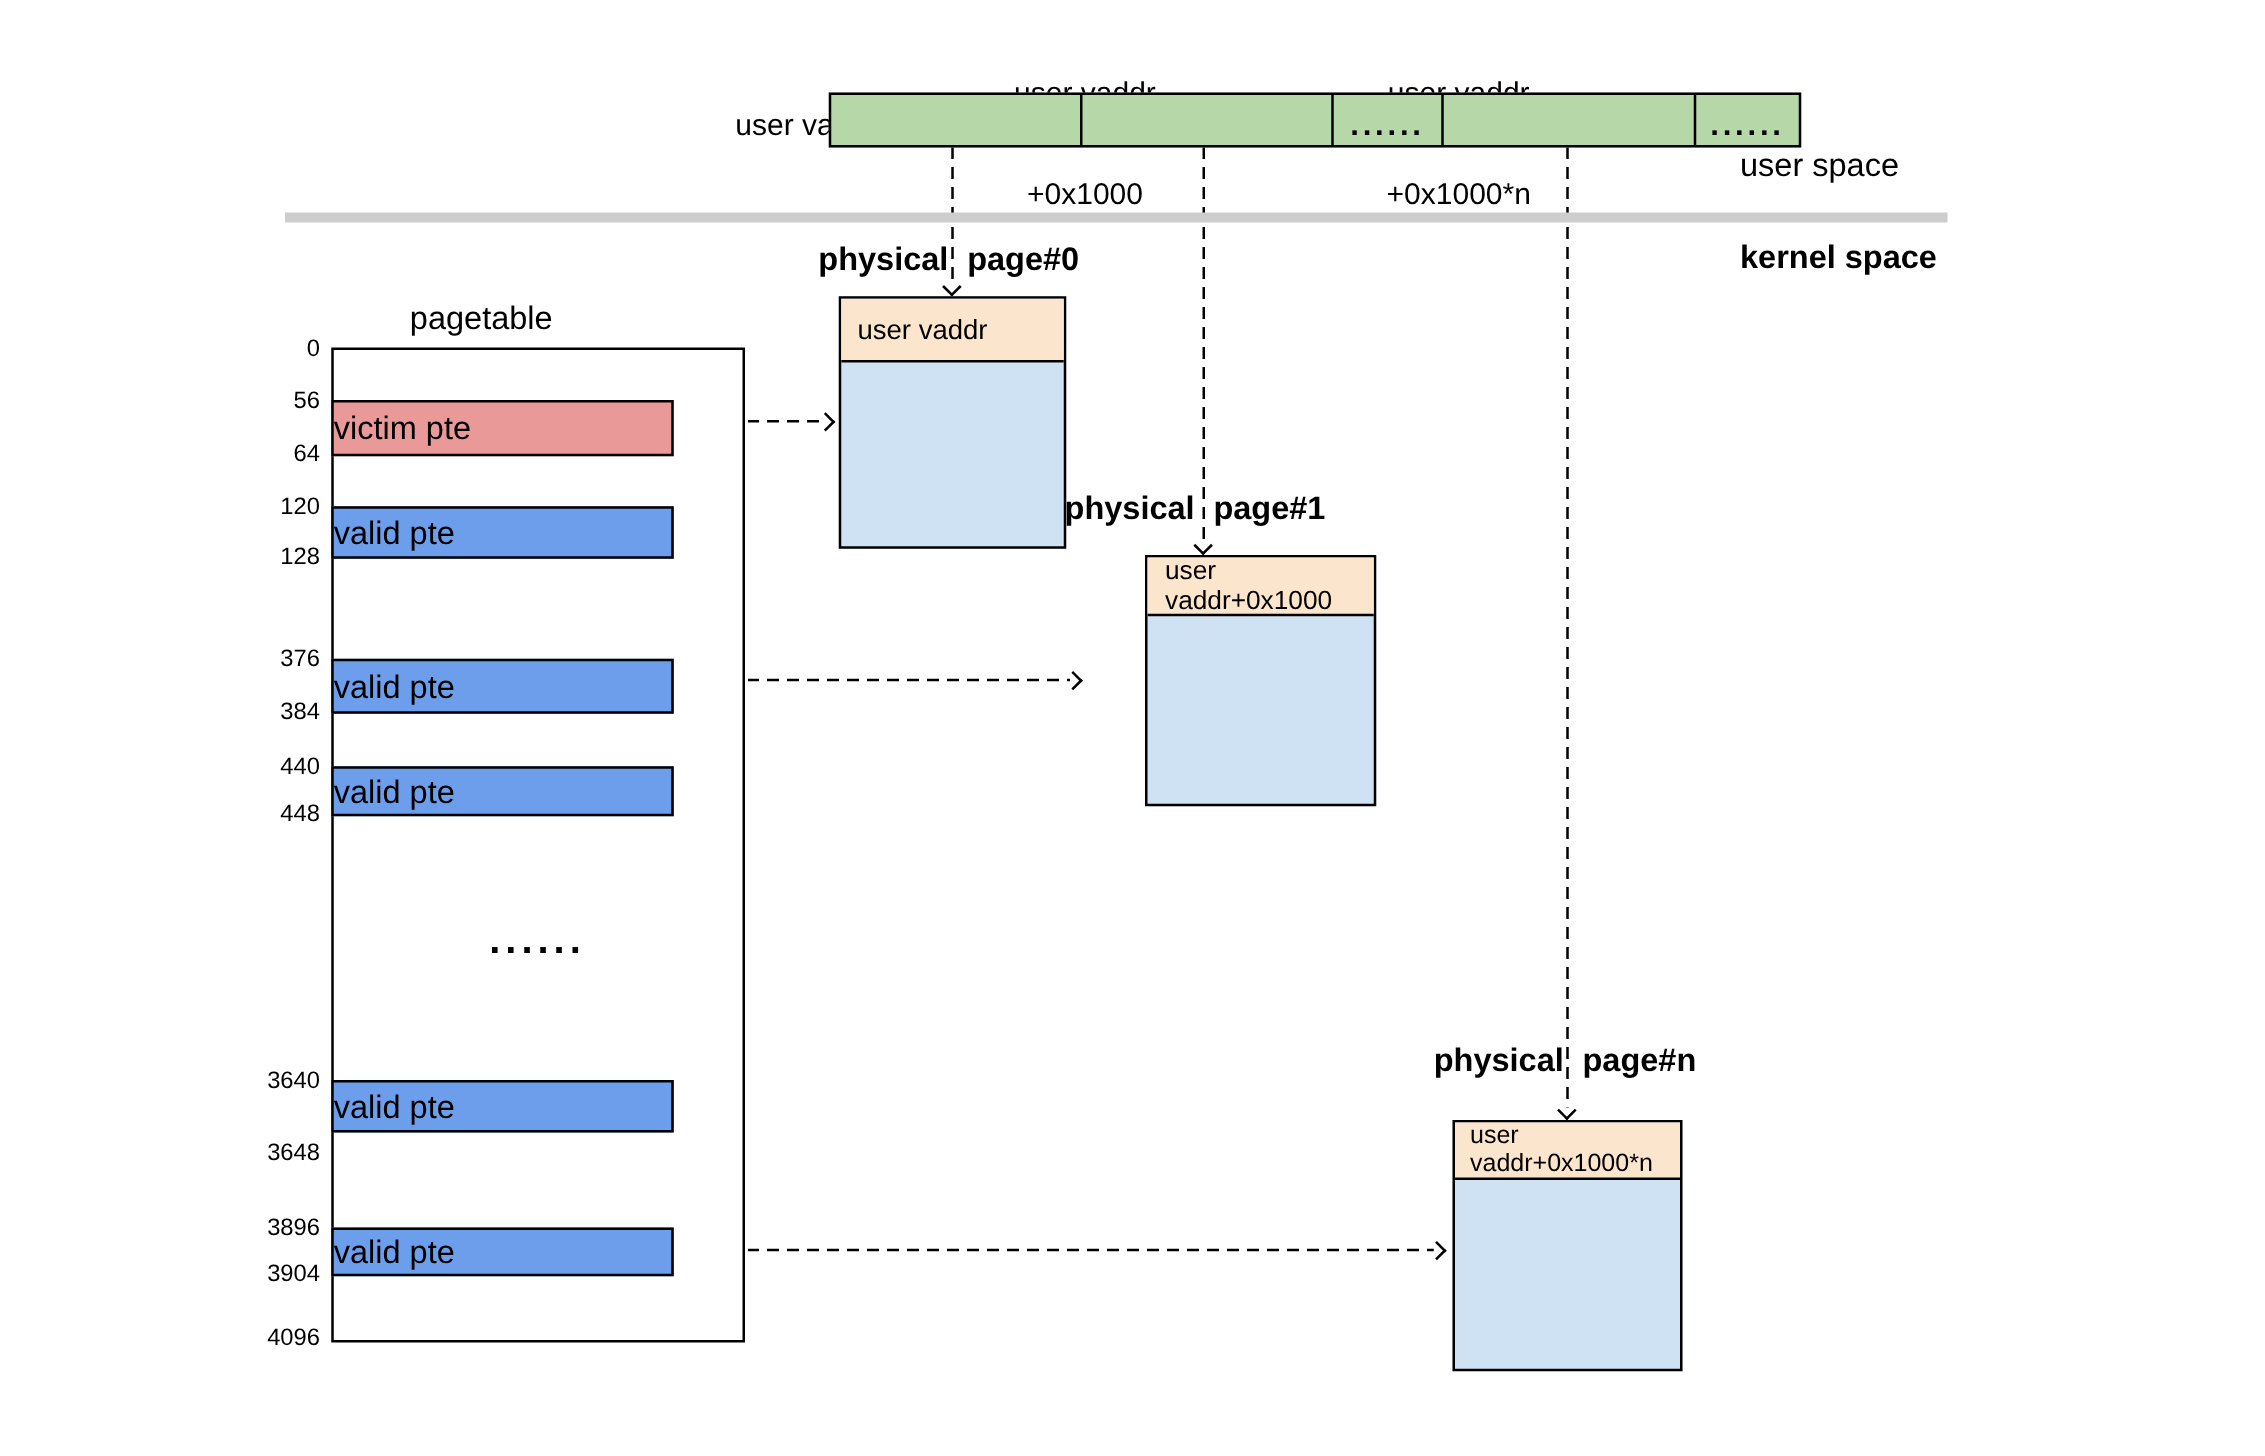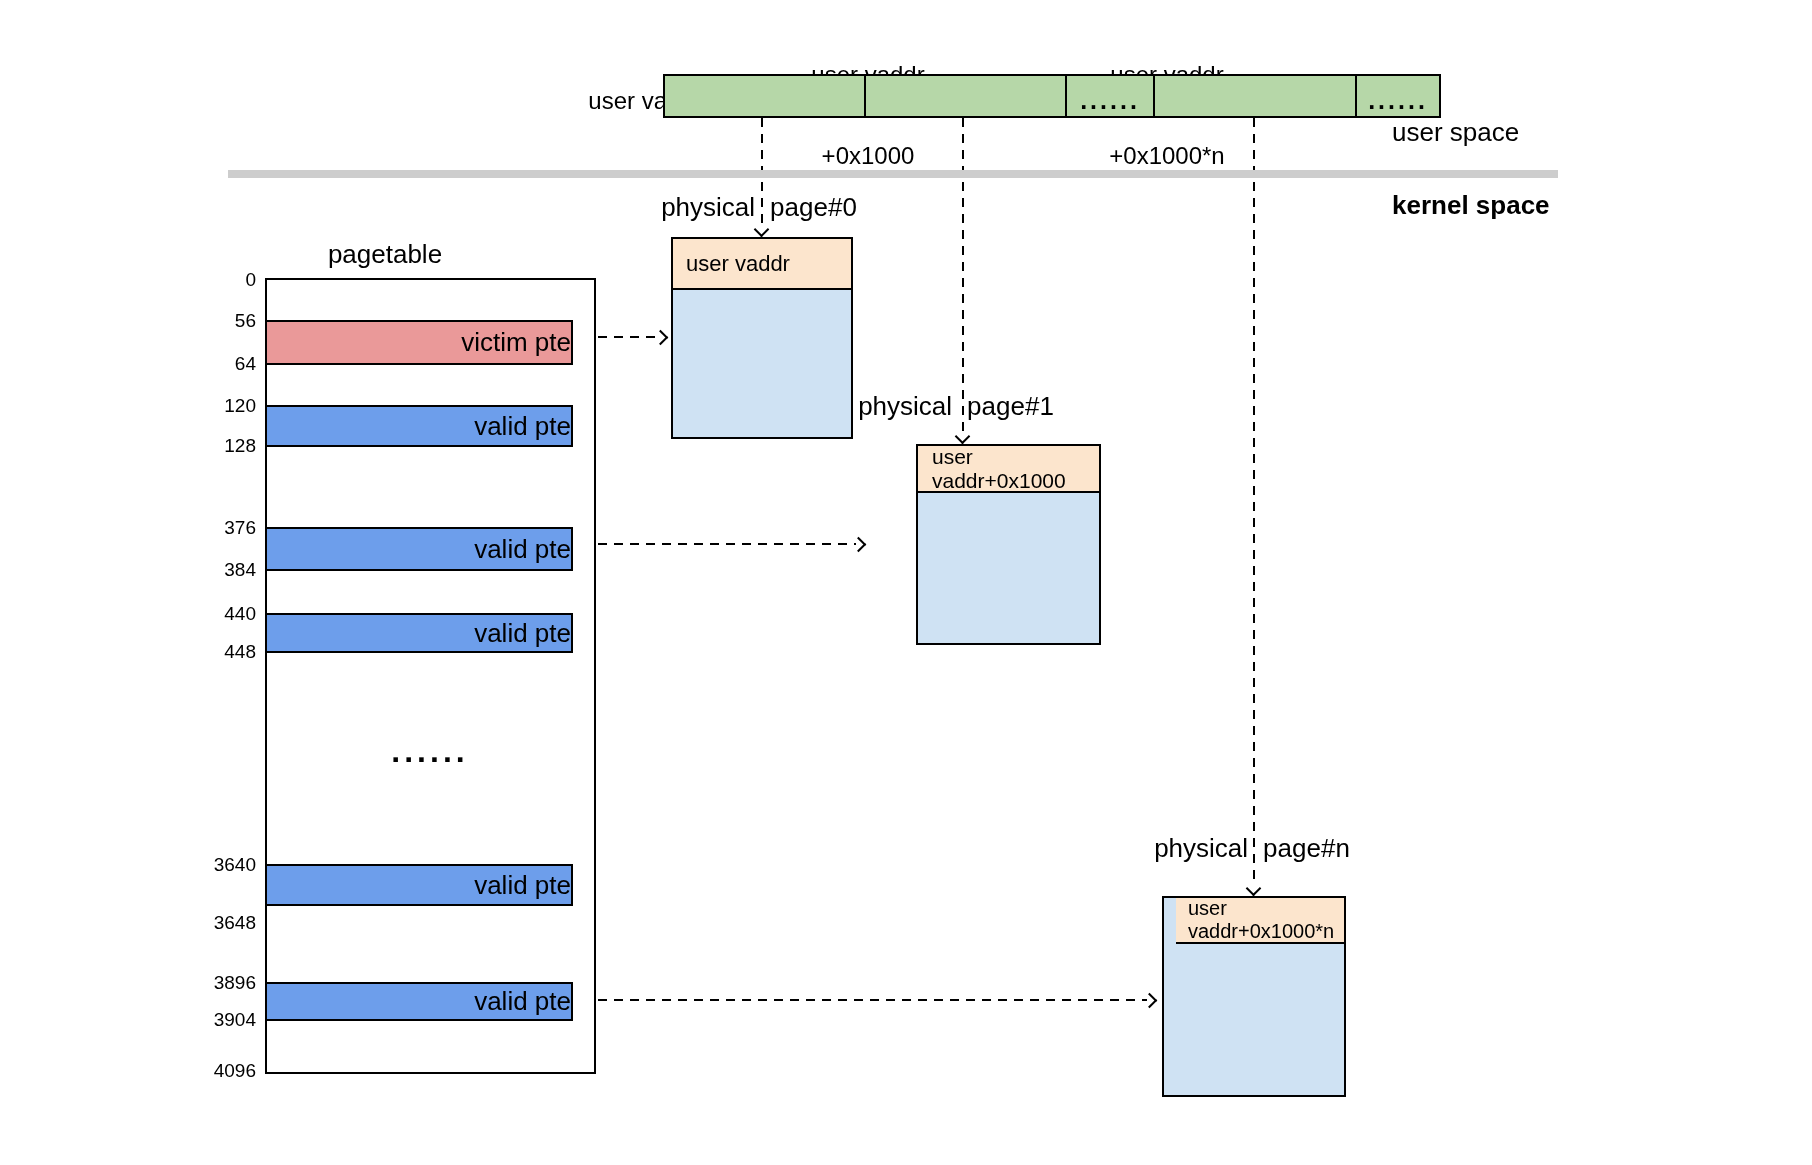--- a/index.html
+++ b/index.html
@@ -39,34 +39,34 @@
   
   .separator { position:absolute; left:228px; top:170px; width:1330px; height:8px;
     background:var(--separator_gray); }
   .space-label { position:absolute; left:1392px; font-size:26px; }
 
   
   .pt-title { position:absolute; left:270px; top:239px; width:230px;
     text-align:center; font-size:26px; }
   .pt-box { position:absolute; left:265px; top:278px; width:331px; height:796px;
     border:2px solid #000; box-sizing:border-box; background:#fff; }
-  .pt-row { position:absolute; left:265px; width:308px;
+  .pt-row { position:absolute; left:265px; width:274px;
     border:2px solid #000; box-sizing:border-box;
-    display:flex; align-items:center; justify-content:flex-end; font-size:26px; }
+    display:flex; align-items:center; justify-content:flex-start; font-size:26px; }
   .pt-row.victim { background:var(--pte_victim_red); }
   .pt-row.valid  { background:var(--pte_valid_blue); }
   .offset { position:absolute; left:150px; width:106px; text-align:right;
     font-size:19px; transform:translateY(-50%); }
   .offset.bold { font-weight:normal; }
   .pt-ellipsis { position:absolute; left:325px; top:733px; width:210px;
     text-align:center; font-size:32px; font-weight:bold; letter-spacing:4px; }
 
   
   .page-label { position:absolute; width:210px; display:flex;
-    justify-content:center; gap:15px; font-size:26px; }
+    justify-content:center; gap:15px; font-size:26px;font-weight:bold; }
   .page-box { position:absolute; border:2px solid #000; box-sizing:border-box;
     background:var(--page_body_blue); }
   .page-header { box-sizing:border-box; width:100%;
     border-bottom:2px solid #000; background:var(--page_header_tan);
     display:flex; align-items:center; }
 </style>
 </head>
 <body>
 
 <div id="canvas">
@@ -175,17 +175,17 @@
     <span>page#1</span>
   </div>
   <div class="page-box" style="left:871px; top:444px; width:185px; height:201px;margin-left:45px;">
     <div class="page-header" style="height:47px; font-size:21px; padding-left:14px;">user vaddr+0x1000</div>
   </div>
 
   <div class="page-label" style="left:1147px; top:833px;">
     <span>physical</span>
     <span>page#n</span>
   </div>
-  <div class="page-box" style="left:1162px; top:896px; width:184px; height:201px;padding-left:12px;">
+  <div class="page-box" style="left:1162px; top:896px; width:184px; height:201px;">
     <div class="page-header" style="height:46px; font-size:20px; padding-left:12px;">user vaddr+0x1000*n</div>
   </div>
 
 </div>
 
 </body></html>

